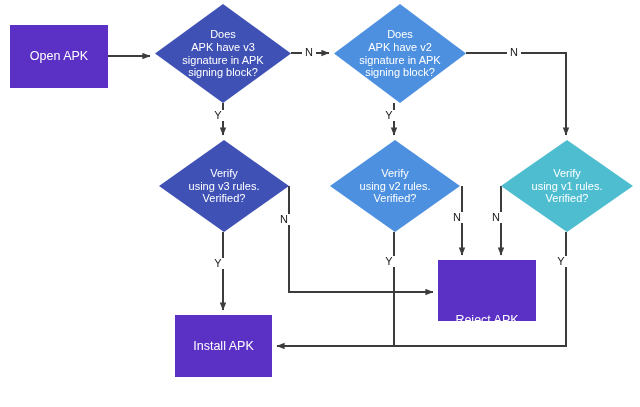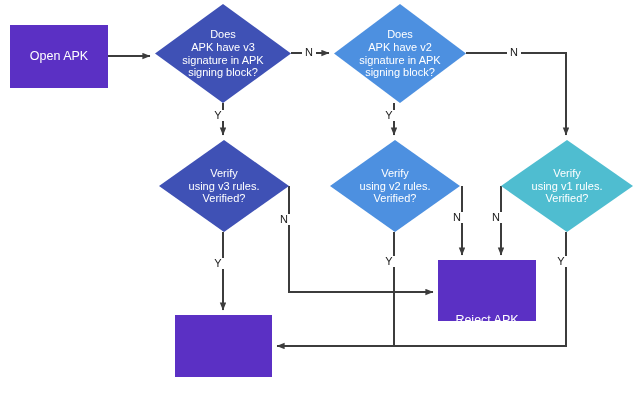--- a/index.html
+++ b/index.html
@@ -121,20 +121,21 @@
   <div class="node-text diamond-label" style="left:330px; top:140px; width:130px; height:92px;">Verify
 using v2 rules.
 Verified?</div>
 
   <div class="node-text diamond-label" style="left:501px; top:140px; width:132px; height:92px;">Verify
 using v1 rules.
 Verified?</div>
 
   <div class="node-text box-label" style="left:438px; top:260px; width:98px; height:53px;margin-top:34px;">Reject APK</div>
 
+  <div class="node-text box-label" style="left:175px; top:315px; width:97px; height:62px;">Install APK</div>
 
   <div class="edge-label" style="left:302px; top:47px; width:12px;">N</div>
 
   <div class="edge-label" style="left:211px; top:110px; width:12px;">Y</div>
 
   <div class="edge-label" style="left:507px; top:47px; width:12px;">N</div>
 
   <div class="edge-label" style="left:382px; top:110px; width:12px;">Y</div>
 
   <div class="edge-label" style="left:277px; top:214px; width:12px;">N</div>

